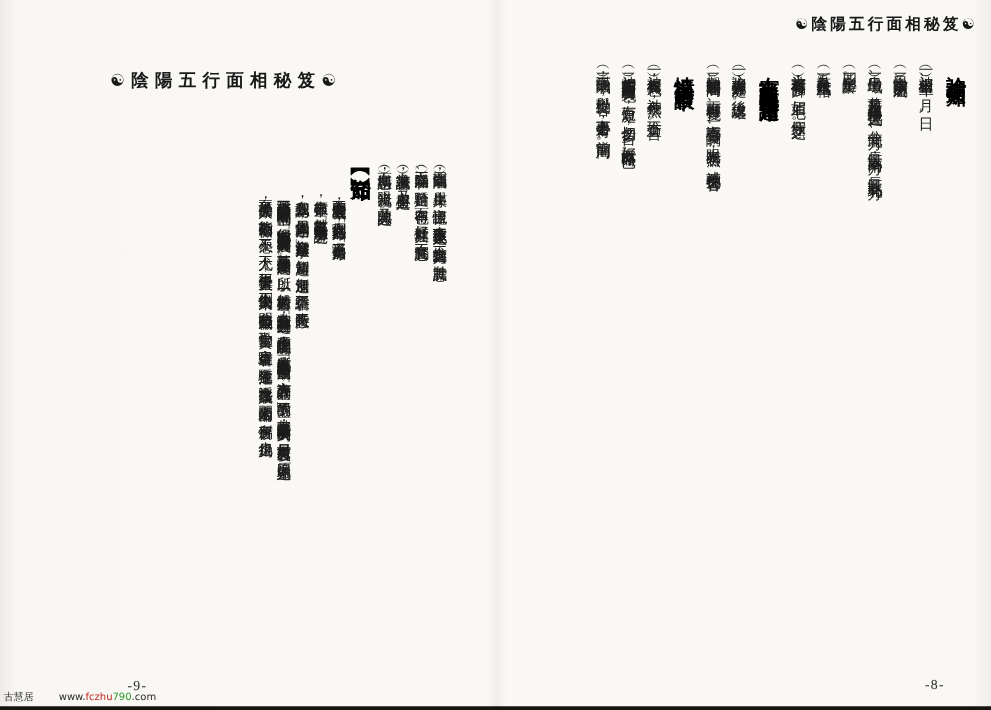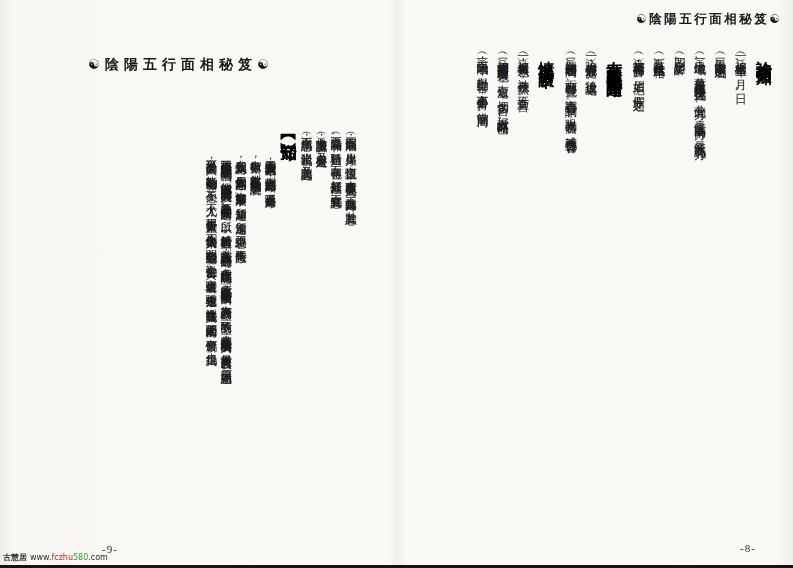--- a/index.html
+++ b/index.html
@@ -28,21 +28,21 @@
     font-size:11.5px;line-height:1.28;letter-spacing:0.5px;}
   .essay-heading{font-size:17px;font-weight:bold;letter-spacing:1px;color:#000;margin:0 4px;}
   .essay-p{text-indent:2em;}
 
   .pagenum{position:absolute;font-size:11px;color:#2b2b2b;letter-spacing:1px;}
   .pn-left{left:102px;top:543px;}
   .pn-right{left:740px;top:542px;}
 
   .watermark{position:absolute;left:3px;top:553px;font-size:8px;line-height:9px;
     font-family:"DejaVu Sans",sans-serif;color:#2a2a2a;white-space:nowrap;}
-  .wm-site{font-weight:bold;color:#333;margin-right:3px;}
+  .wm-site{font-weight:normal;color:#333;margin-right:20px;}
   .wm-red{color:#c3271c;text-align:center;}
   .wm-green{color:#2f9e2f;}
 </style>
 </head>
 <body>
 
 <div class="scan">
   <div class="gutter"></div>
 
   <div class="running-title rt-left">
@@ -80,17 +80,17 @@
     <p class="essay-p">在術數界中，就常有人提出「不知命無以為君子」之說。</p>
     <p class="essay-p">在我個人認為，一個人如果夠豁達，「知命」當然是好事，知所趨避，知所進退，得意不驕，失意時不餒。</p>
     <p class="essay-p">雖然不少人的口頭上常說「君子問禍不問福」，但能知道有「禍」而能處之泰然的又有幾人？其中更涉及個人修養問題。所以，一般精於術數者，在替人論命算到「有禍」之時，多作一定程度的隱瞞！此所以有人說算命是「靈前不靈後」的，亦有人說「好的靈，醜的不靈」。其實很多時並非術者的功夫不夠，只是另有苦衷而已！原因就如上述。</p>
     <p class="essay-p">至於從不算命的人，能夠勤勤儉儉，不怨天，不尤人，得失不看得太重，倒不失為快樂人。明白「貧賤生勤儉，勤儉生富貴，富貴生驕奢，驕奢生淫逸，淫逸復生貧賤」，是人間的輪廻，有所警惕，也很足夠。</p>
   </div>
 
   <div class="pagenum pn-left">-9-</div>
   <div class="pagenum pn-right">-8-</div>
 
   <div class="watermark">
-    <span class="wm-site">古慧居</span><span>www.</span><span class="wm-red">fczhu</span><span class="wm-green">580</span><span>.com</span>
+    <span class="wm-site">古慧居</span><span>www.</span><span class="wm-red">fczhu</span><span class="wm-green">790</span><span>.com</span>
   </div>
 
   <div class="scan-edge"></div>
 </div>
 
 </body></html>

